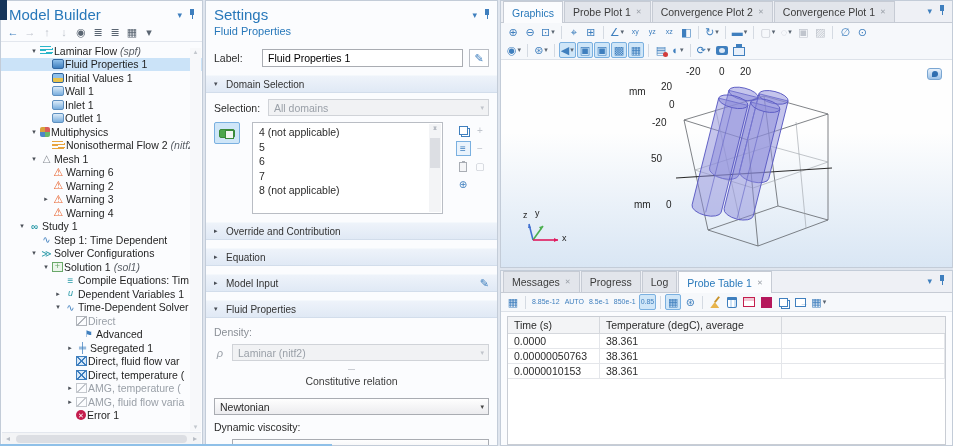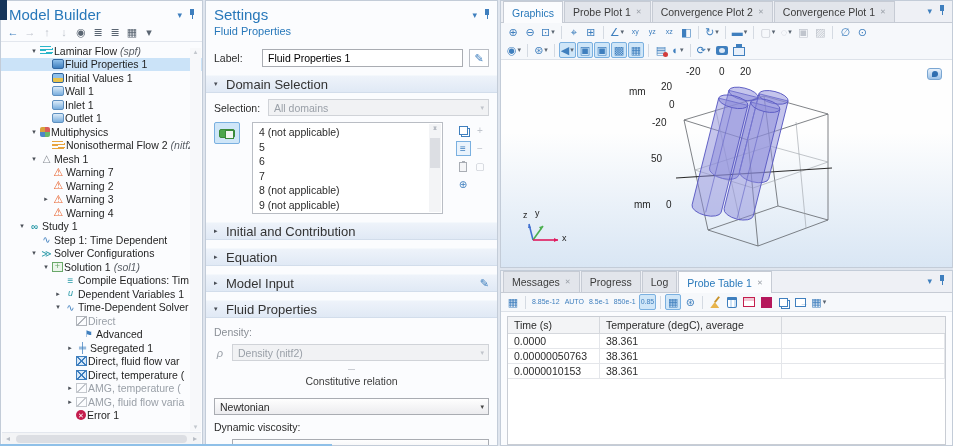--- a/index.html
+++ b/index.html
@@ -95,21 +95,21 @@
 
   
   .settings { width:293px; flex:none; margin-left:2px; }
   .sub-title { font-size:11px; color:#2878ba; padding:2px 8px 6px; }
   .label-row { display:flex; align-items:center; margin:6px 8px 2px; gap:6px; }
   .label-cap { width:42px; font-size:10.5px; }
   .txt-input { flex:1; height:18px; border:1px solid #a9acb2; background:#fff; font:10.5px "Liberation Sans","DejaVu Sans",sans-serif; padding:0 5px; }
   .btn-rename { width:20px; height:18px; border:1px solid #b9bdc4; background:#fff; color:#3f7fbe; font-size:11px; display:flex; align-items:center; justify-content:center; }
   .sec-hdr { display:flex; align-items:center; height:18px; background:linear-gradient(#eef3fa,#e0e9f5); border-top:1px solid #f4f8fc; border-bottom:1px solid #d2ddeb; margin-top:8px; padding-left:8px; position:relative; }
   .sec-arrow { font-size:7px; color:#4a4f57; width:12px; }
-  .sec-title { font-size:13px; color:#333; }
+  .sec-title { font-size:10px; color:#333; }
   .sec-edit { position:absolute; right:8px; color:#3f7fbe; font-size:11px; }
   .row { display:flex; align-items:center; margin:6px 8px 0; gap:6px; }
   .cap { font-size:10.5px; }
   .cap.dim { color:#8a8f96; }
   .sym { width:12px; font-style:italic; font-size:11px; text-align:center; }
   .sym.dim { color:#9aa0a8; }
   .select { flex:1; height:17px; border:1px solid #a9acb2; background:linear-gradient(#fefefe,#ececef); display:flex; align-items:center; padding:0 5px; font-size:10.5px; position:relative; }
   .select .sel-arrow { position:absolute; right:4px; font-size:7px; color:#444; }
   .select.dis { background:#f1f2f4; border-color:#d0d3d8; color:#9aa0a8; }
   .select.dis .sel-arrow { color:#c0c4cb; }
@@ -276,21 +276,21 @@
         <div class="trow" style="padding-left: 28px;">
           <span class="arrow">▾</span>
           <span class="tic tic-mesh"></span>
           <span class="tlabel">Mesh 1</span>
 
         </div>
 
         <div class="trow" style="padding-left: 40px;">
           <span class="arrow"></span>
           <span class="tic tic-warning"></span>
-          <span class="tlabel">Warning 7</span>
+          <span class="tlabel">Warning 6</span>
 
         </div>
 
         <div class="trow" style="padding-left: 40px;">
           <span class="arrow"></span>
           <span class="tic tic-warning"></span>
           <span class="tlabel">Warning 2</span>
 
         </div>
 
@@ -468,21 +468,20 @@
           <div class="litem">4 (not applicable)</div>
 
           <div class="litem">5</div>
 
           <div class="litem">6</div>
 
           <div class="litem">7</div>
 
           <div class="litem">8 (not applicable)</div>
 
-          <div class="litem">9 (not applicable)</div>
         </div>
       <div class="dom-icons">
 
           <span class="mini">
             <span class="g i-copy"></span>
           </span>
 
           <span class="mini disabled">
             <span class="g">+</span>
           </span>
@@ -504,21 +503,21 @@
           </span>
 
           <span class="mini">
             <span class="g">⊕</span>
           </span>
         </div>
     </div>
 
     <div class="sec-hdr">
       <span class="sec-arrow">▸</span>
-      <span class="sec-title">Initial and Contribution</span>
+      <span class="sec-title">Override and Contribution</span>
     </div>
     <div class="sec-hdr">
       <span class="sec-arrow">▸</span>
       <span class="sec-title">Equation</span>
     </div>
     <div class="sec-hdr">
       <span class="sec-arrow">▸</span>
       <span class="sec-title">Model Input</span>
       <span class="sec-edit">✎</span>
     </div>
@@ -526,21 +525,21 @@
       <span class="sec-arrow">▾</span>
       <span class="sec-title">Fluid Properties</span>
     </div>
 
     <div class="row" style="margin-top:8px">
         <span class="cap dim">Density:</span>
       </div>
     <div class="row">
       <span class="sym dim">ρ</span>
       <span class="select dis">
-        <span>Density (nitf2)</span>
+        <span>Laminar (nitf2)</span>
         <span class="sel-arrow">▾</span>
       </span>
     </div>
     <div class="group-div">
       <span class="ln short"></span>
       <span class="gcap">Constitutive relation</span>
       <span class="ln long"></span>
     </div>
     <div class="row">
       <span class="select">

